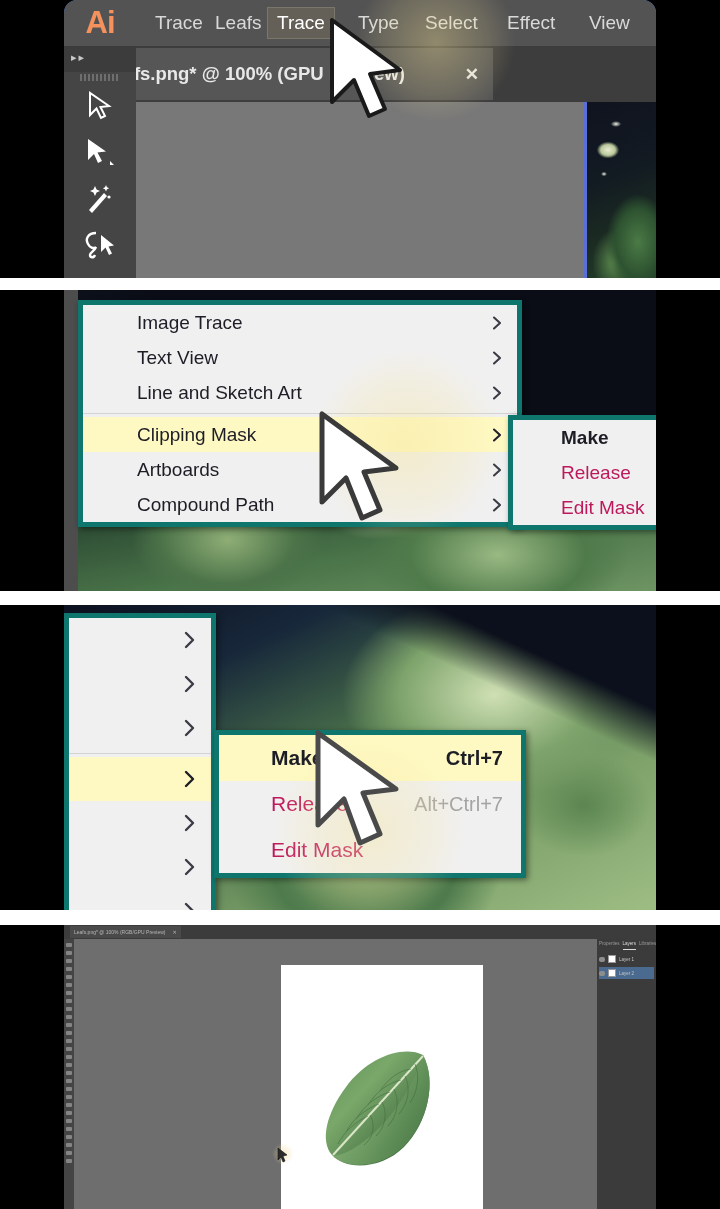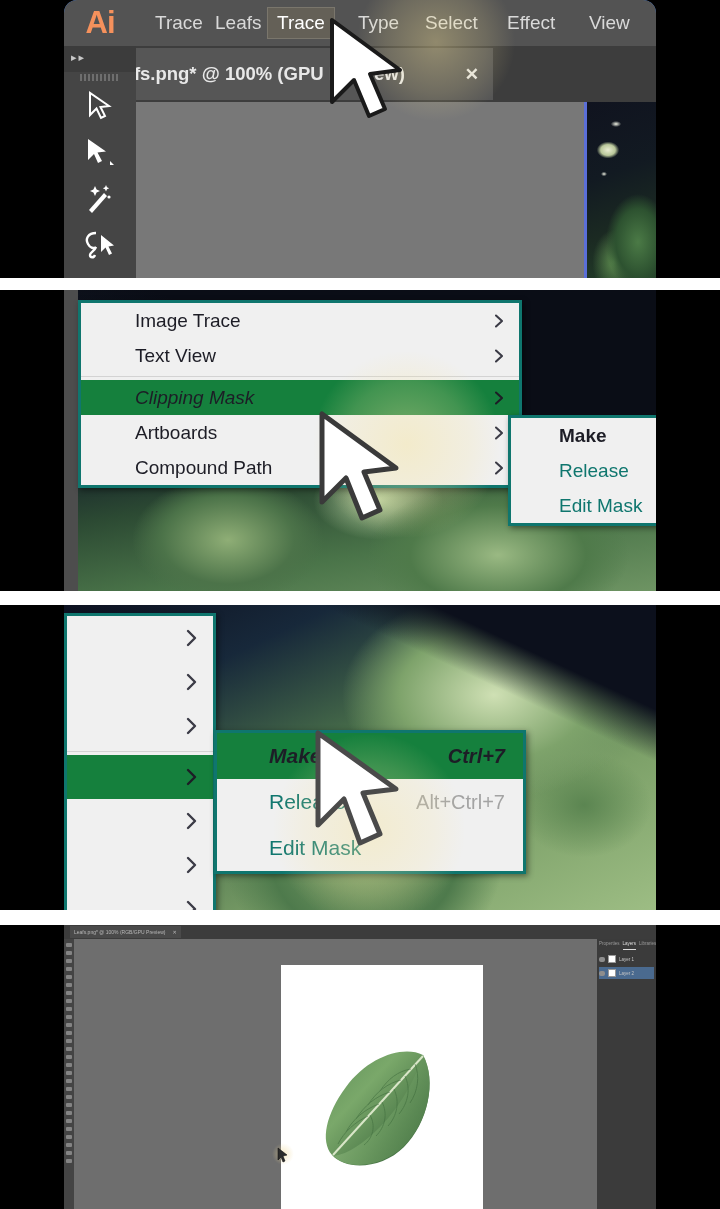--- a/index.html
+++ b/index.html
@@ -70,27 +70,27 @@
   .p2-photo { position: absolute; left: 14px; top: 0; width: 578px; height: 301px;
       background:
         radial-gradient(ellipse 120px 80px at 150px 250px, #8fae76 0%, #4c7349 55%, transparent 80%),
         radial-gradient(ellipse 160px 90px at 420px 265px, #9ab983 0%, #4f7a4a 55%, transparent 82%),
         radial-gradient(ellipse 90px 55px at 300px 210px, #b6cfa0 0%, transparent 72%),
         linear-gradient(170deg,#0e121c 0%, #101828 38%, #2c4a33 58%, #4a7449 78%, #6e9463 100%); }
   .p2-photo .edge { position:absolute; left:0; top:0; width:100%; height:100%;
         background: linear-gradient(200deg, rgba(10,13,22,1) 0 36%, rgba(10,13,22,0) 46%); }
 
   .menu-pop {
-    position: absolute; background: #f0f0f0; border: 3px solid #0f766e;
+    position: absolute; background: #f0f0f0; border: 5px solid #0f766e;
     box-shadow: 2px 2px 6px rgba(0,0,0,.45);
   }
   .mrow { position: relative; display: flex; align-items: center; height: 35px; padding-left: 54px; }
   .mrow .lbl { color: #1d1d26; font-size: 19px; white-space: nowrap; }
-  .mrow.dim .lbl { color: #0f766e; }
-  .mrow.sel { background: #15803d; font-style: italic; }
+  .mrow.dim .lbl { color: #be185d; }
+  .mrow.sel { background: #fef9c3; }
   .mrow .arw { position: absolute; right: 14px; top: 50%; transform: translateY(-50%); }
   .mrow .shortcut { position: absolute; right: 18px; top: 50%; transform: translateY(-50%); color: #1d1d26; font-size: 18px; }
   .mrow.dim .shortcut { color: #a3a3a3; }
   .msep { height: 1px; background: #d3d3d3; margin: 3px 0; }
 
   #p2 .objmenu { left: 14px; top: 10px; width: 444px; }
   #p2 .submenu { left: 444px; top: 125px; width: 200px; }
   #p2 .submenu .mrow { padding-left: 48px; }
   .glow2 { position: absolute; left: 250px; top: 62px; width: 185px; height: 185px;
            background: radial-gradient(circle, rgba(246,229,160,.46) 0%, rgba(246,229,160,.2) 48%, rgba(246,229,160,0) 72%);
@@ -230,20 +230,28 @@
         <div class="mrow">
           <span class="lbl">Image Trace</span>
           <span class="arw">
               <svg width="11" height="15" viewBox="0 0 11 15">
                 <path d="M2 2 L8 7.5 L2 13" fill="none" stroke="#3b3b46" stroke-width="2.1" stroke-linecap="round" stroke-linejoin="round"></path>
               </svg>
             </span>
         </div>
         <div class="mrow">
           <span class="lbl">Text View</span>
+          <span class="arw">
+              <svg width="11" height="15" viewBox="0 0 11 15">
+                <path d="M2 2 L8 7.5 L2 13" fill="none" stroke="#3b3b46" stroke-width="2.1" stroke-linecap="round" stroke-linejoin="round"></path>
+              </svg>
+            </span>
+        </div>
+        <div class="mrow">
+          <span class="lbl">Line and Sketch Art</span>
           <span class="arw">
               <svg width="11" height="15" viewBox="0 0 11 15">
                 <path d="M2 2 L8 7.5 L2 13" fill="none" stroke="#3b3b46" stroke-width="2.1" stroke-linecap="round" stroke-linejoin="round"></path>
               </svg>
             </span>
         </div>
         <div class="msep"></div>
         <div class="mrow sel">
           <span class="lbl">Clipping Mask</span>
           <span class="arw">

